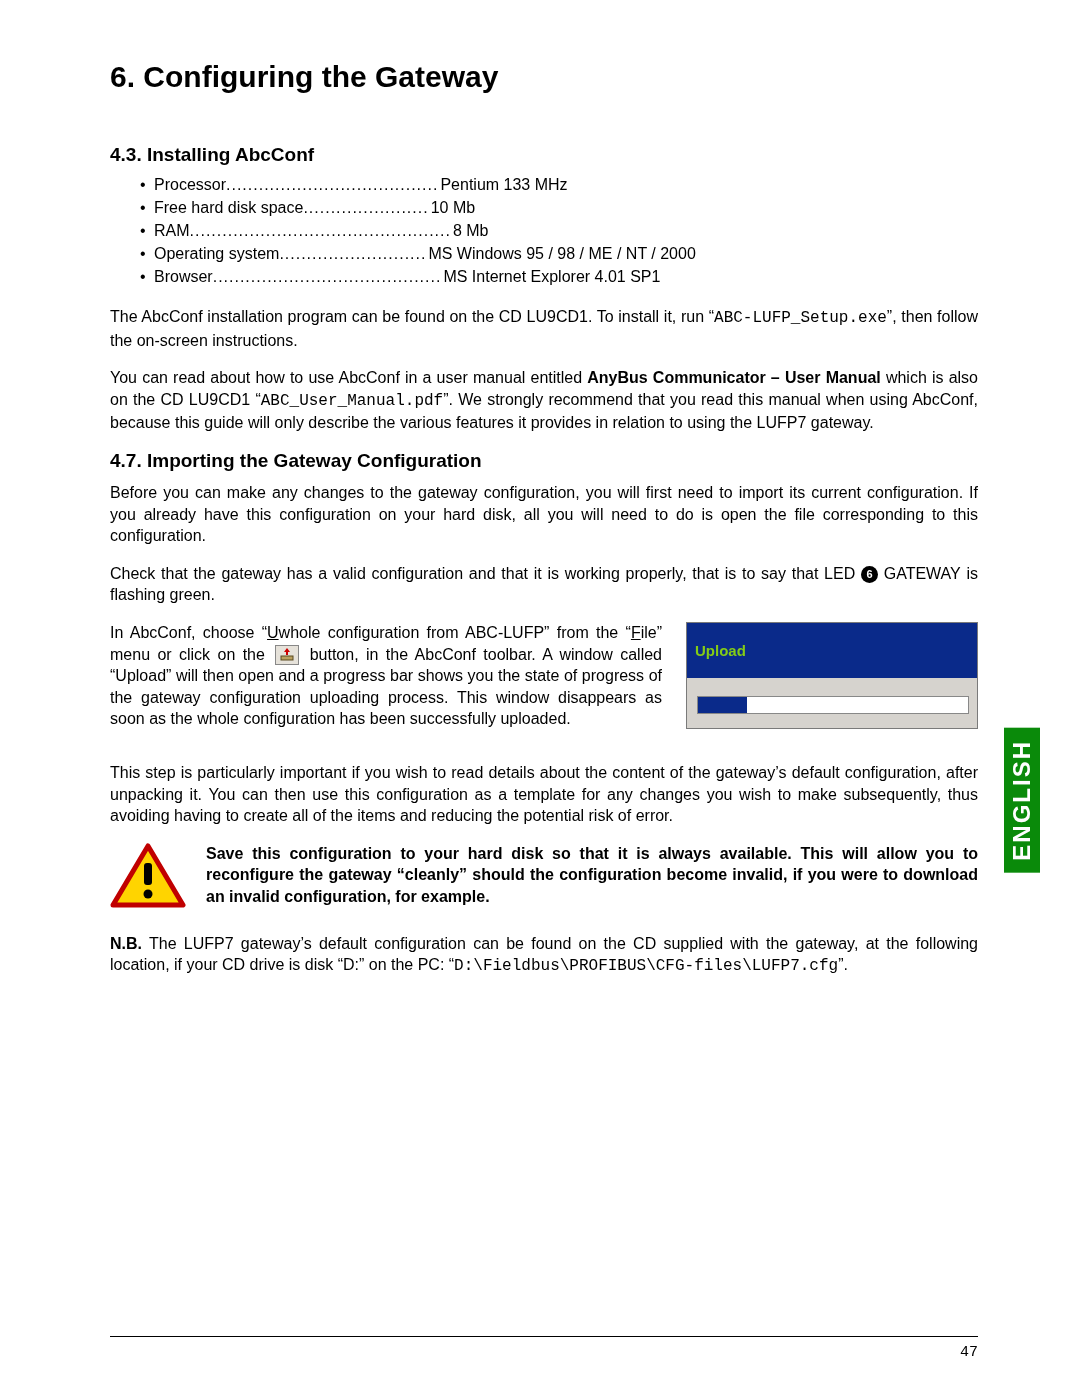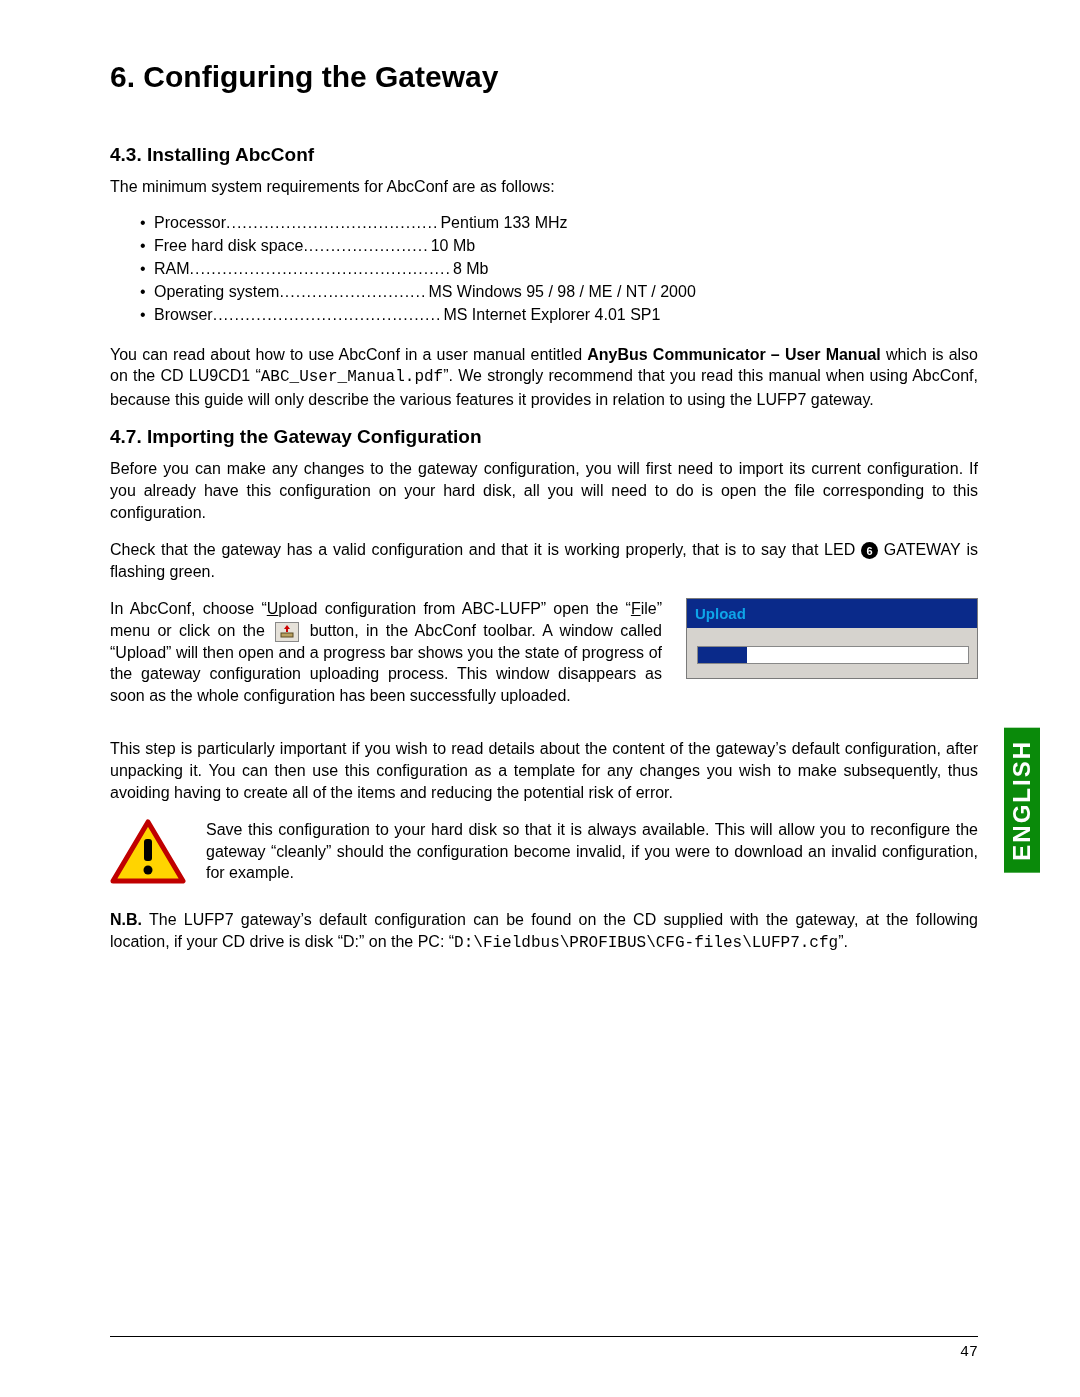--- a/index.html
+++ b/index.html
@@ -13,42 +13,41 @@
   .req-bullet{width:14px;}
   .req-label{white-space:nowrap;text-align:right;}
   .req-dots{flex:0 0 auto;letter-spacing:1px;overflow:hidden;white-space:nowrap;}
   .req-val{white-space:nowrap;padding-left:2px;}
   .mono{font-family:'Courier New',monospace;font-size:16px;}
   .smallcaps{font-variant:small-caps;margin-top:22px;}
   .led-dot{display:inline-flex;align-items:center;justify-content:center;width:17px;height:17px;border-radius:50%;background:#000;color:#fff;font-size:11px;font-weight:bold;vertical-align:middle;}
   .two-col{display:flex;gap:24px;align-items:flex-start;margin-bottom:16px;}
   .col-text{flex:1;}
   .upload-box{width:290px;border:1px solid #7a7a7a;background:#d6d3ce;}
-  .upload-title{background:#0a2a8a;color:#0ea5e9;font-weight:bold;font-size:15px;padding:6px 8px;font-family:Arial,sans-serif;}
+  .upload-title{background:#0a2a8a;color:#84cc16;font-weight:bold;font-size:15px;padding:19px 8px;font-family:Arial,sans-serif;}
   .upload-body{padding:18px 10px 14px 10px;}
   .progress-track{border:1px solid #888;background:#fff;height:16px;width:100%;position:relative;}
   .progress-fill{background:#0a2a8a;height:100%;width:18%;}
   .upload-icon{display:inline-flex;width:22px;height:18px;border:1px solid #888;background:#e6e2da;vertical-align:middle;margin:0 3px;position:relative;}
   .upload-icon svg{position:absolute;top:1px;left:3px;}
-  .warn-row{display:flex;gap:20px;align-items:flex-start;margin:14px 0 20px 0;}
+  .warn-row{display:flex;gap:20px;align-items:flex-start;margin:14px 0 20px 0;font-weight:bold;}
   .warn-icon{flex:0 0 76px;}
   .side-tab{position:absolute;right:28px;top:728px;background:#0a8a0a;color:#fff;font-weight:bold;font-size:24px;padding:12px 4px;writing-mode:vertical-rl;transform:rotate(180deg);letter-spacing:2px;}
   .footer-line{position:absolute;left:110px;right:90px;bottom:60px;border-top:1px solid #000;}
   .page-num{position:absolute;right:90px;bottom:36px;font-size:15px;font-family:Liberation Mono, monospace;}
   u{text-decoration:underline;}
 </style>
 </head>
 <body>
 
 <div class="page">
 
   <h1>6. Configuring the Gateway</h1>
 
   <h2>4.3. Installing AbcConf</h2>
-  <p>The minimum system requirements for AbcConf are as follows:</p>
 
   <div class="req-list">
     <div class="req-row">
       <span class="req-bullet">•</span>
       <span class="req-label">Processor</span>
       <span class="req-dots">.......................................</span>
       <span class="req-val">Pentium 133 MHz</span>
     </div>
     <div class="req-row">
       <span class="req-bullet">•</span>
@@ -69,37 +68,40 @@
       <span class="req-val">MS Windows 95 / 98 / ME / NT / 2000</span>
     </div>
     <div class="req-row">
       <span class="req-bullet">•</span>
       <span class="req-label">Browser</span>
       <span class="req-dots">..........................................</span>
       <span class="req-val">MS Internet Explorer 4.01 SP1</span>
     </div>
   </div>
 
+  <p class="justify">
+    <span>The AbcConf installation program can be found on the CD LU9CD1. To install it, run “</span><span class="mono">ABC-LUFP_Setup.exe</span><span>”, then follow the on-screen instructions.</span>
+  </p>
 
   <p class="justify">
     <span>You can read about how to use AbcConf in a user manual entitled </span><b>AnyBus Communicator – User Manual</b><span> which is also on the CD LU9CD1 “</span><span class="mono">ABC_User_Manual.pdf</span><span>”. We strongly recommend that you read this manual when using AbcConf, because this guide will only describe the various features it provides in relation to using the LUFP7 gateway.</span>
   </p>
 
   <h2>4.7. Importing the Gateway Configuration</h2>
 
   <p class="justify">Before you can make any changes to the gateway configuration, you will first need to import its current configuration. If you already have this configuration on your hard disk, all you will need to do is open the file corresponding to this configuration.</p>
 
   <p class="justify">
     <span>Check that the gateway has a valid configuration and that it is working properly, that is to say that LED </span><span class="led-dot">6</span><span> G</span><span class="smallcaps">ATEWAY</span><span> is flashing green.</span>
   </p>
 
   <div class="two-col">
     <div class="col-text">
       <p class="justify">
-        <span>In AbcConf, choose “</span><u>U</u><span>pload configuration from ABC-LUFP” open the “</span><u>F</u><span>ile” menu or click on the </span><span class="upload-icon">
+        <span>In AbcConf, choose “</span><u>U</u><span>whole configuration from ABC-LUFP” from the “</span><u>F</u><span>ile” menu or click on the </span><span class="upload-icon">
             <svg width="16" height="14" viewBox="0 0 16 14">
               <path d="M8 1 L11 5 L9 5 L9 8 L7 8 L7 5 L5 5 Z" fill="#c00"></path>
               <rect x="2" y="9" width="12" height="4" fill="#b8a060" stroke="#5a4a20"></rect>
             </svg>
           </span><span> button, in the AbcConf toolbar. A window called “Upload” will then open and a progress bar shows you the state of progress of the gateway configuration uploading process. This window disappears as soon as the whole configuration has been successfully uploaded.</span>
       </p>
     </div>
     <div class="upload-box">
       <div class="upload-title">Upload</div>
       <div class="upload-body">

